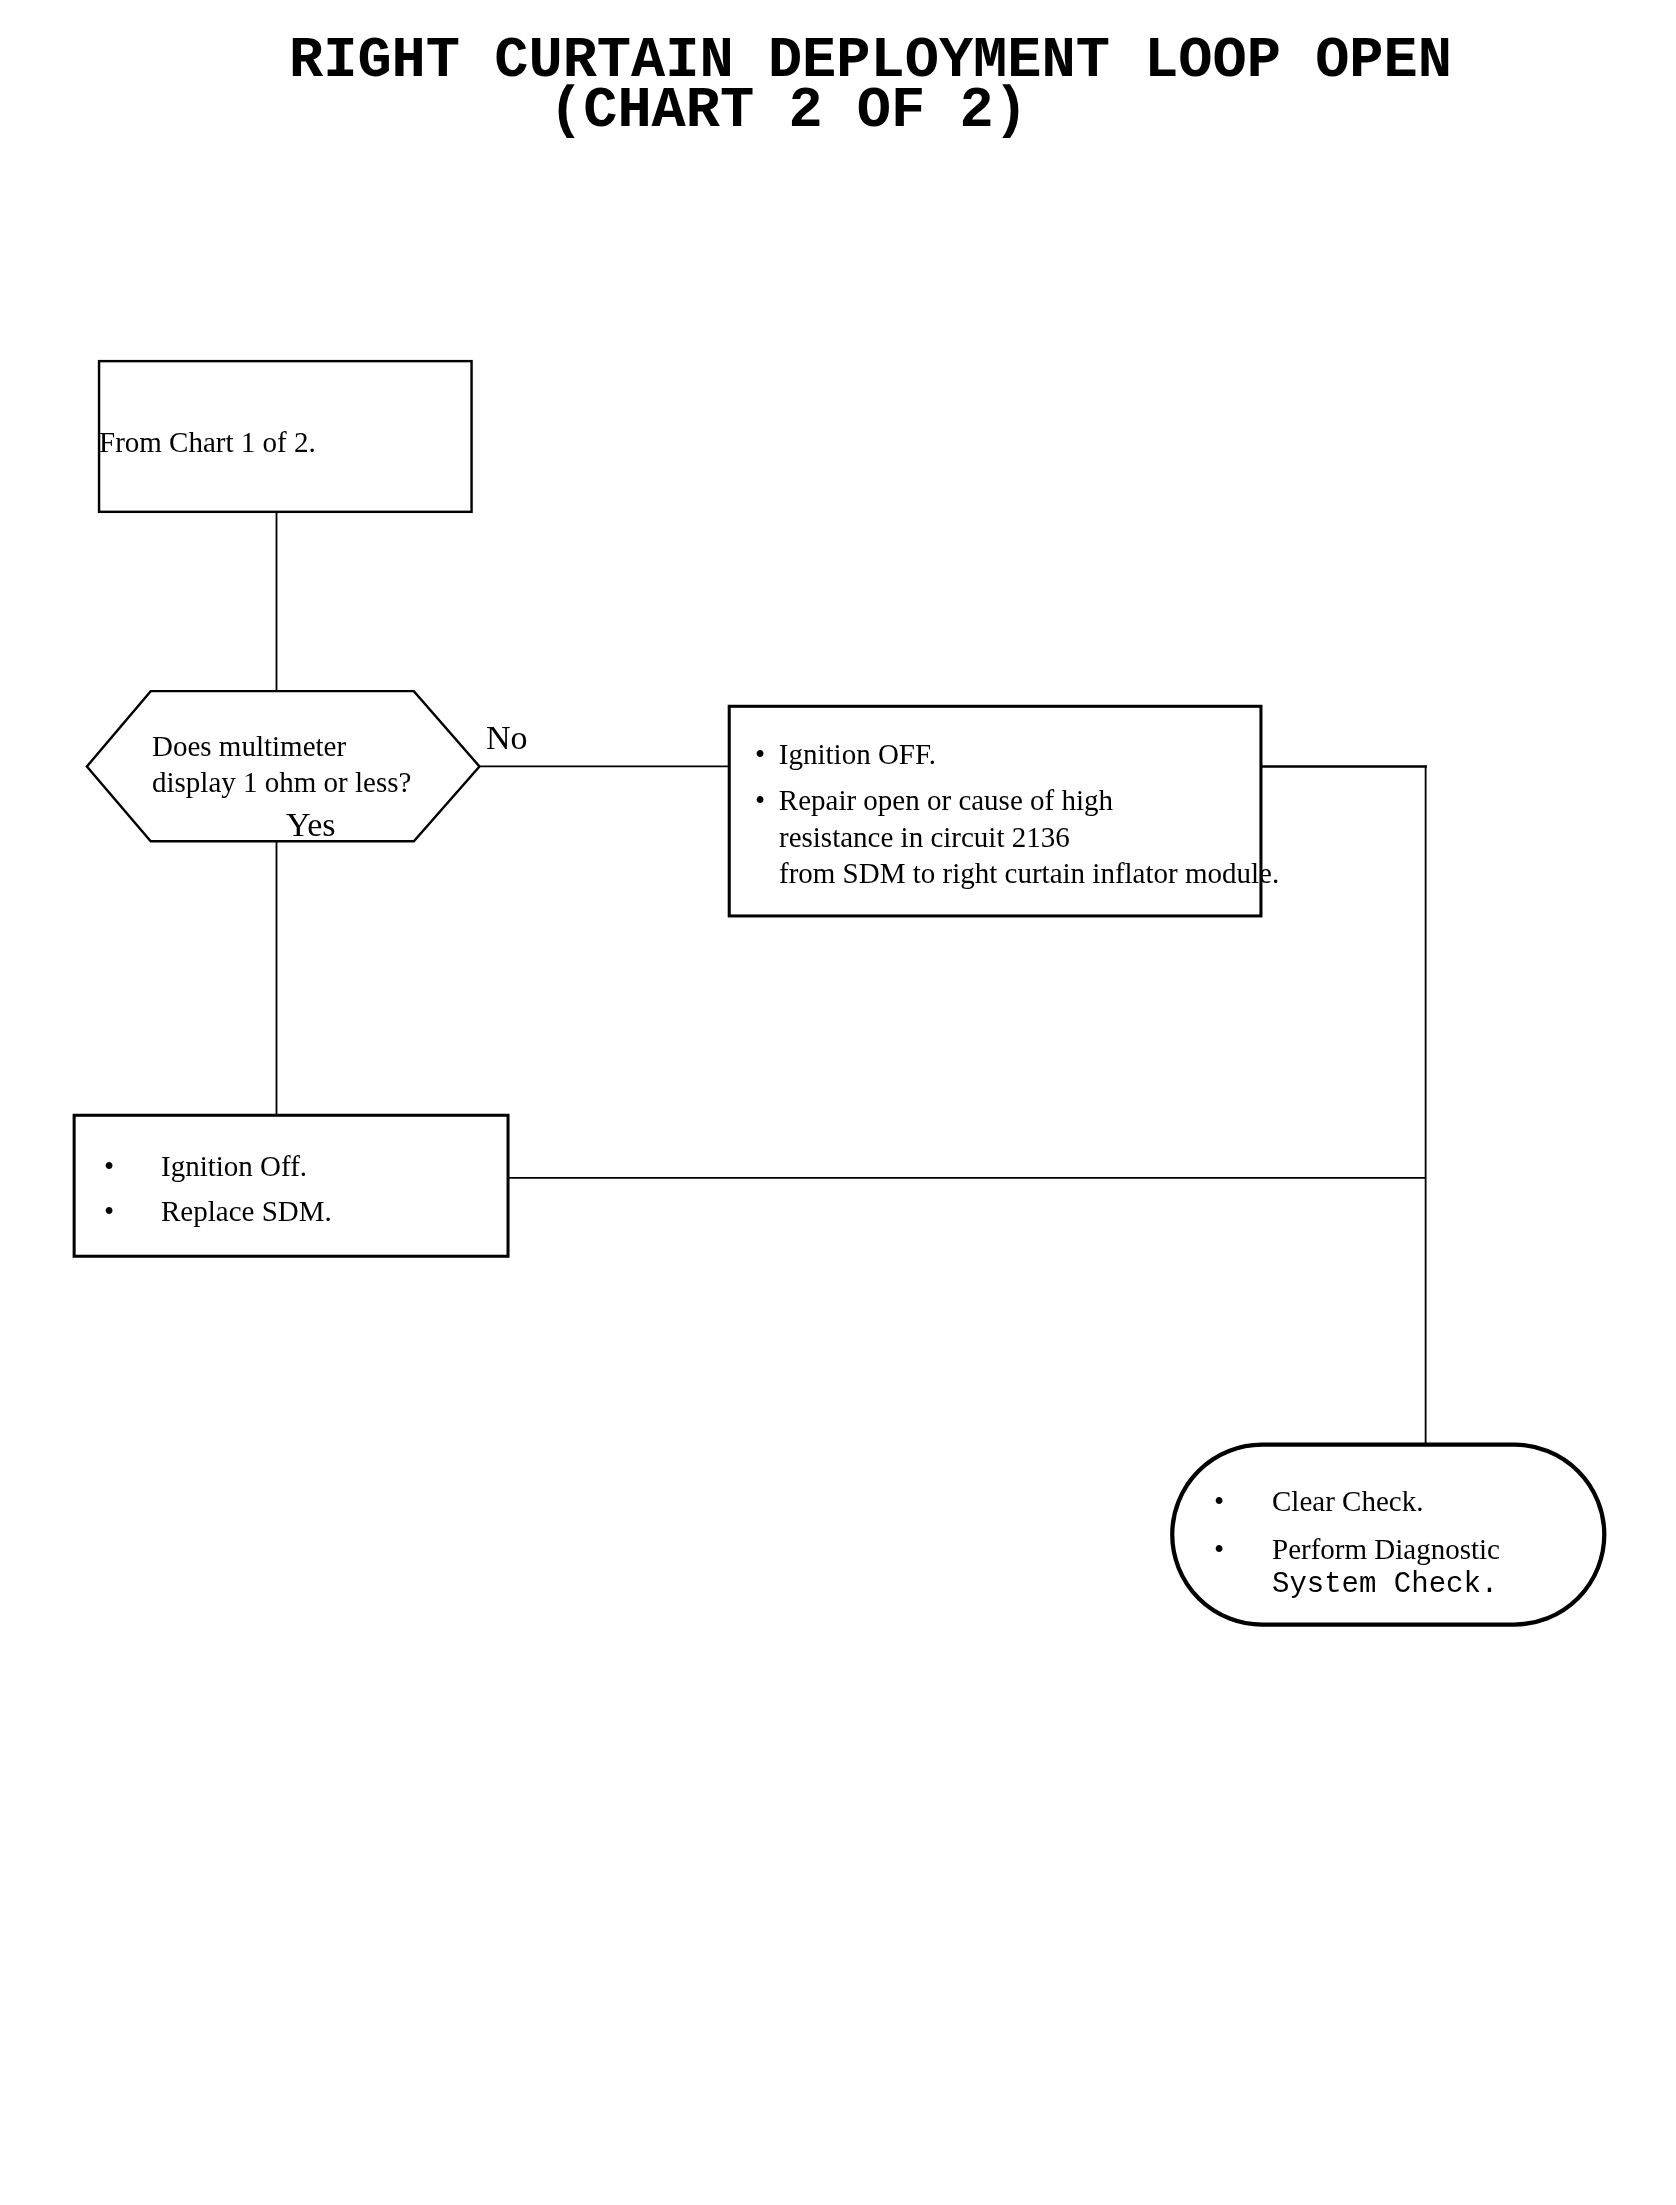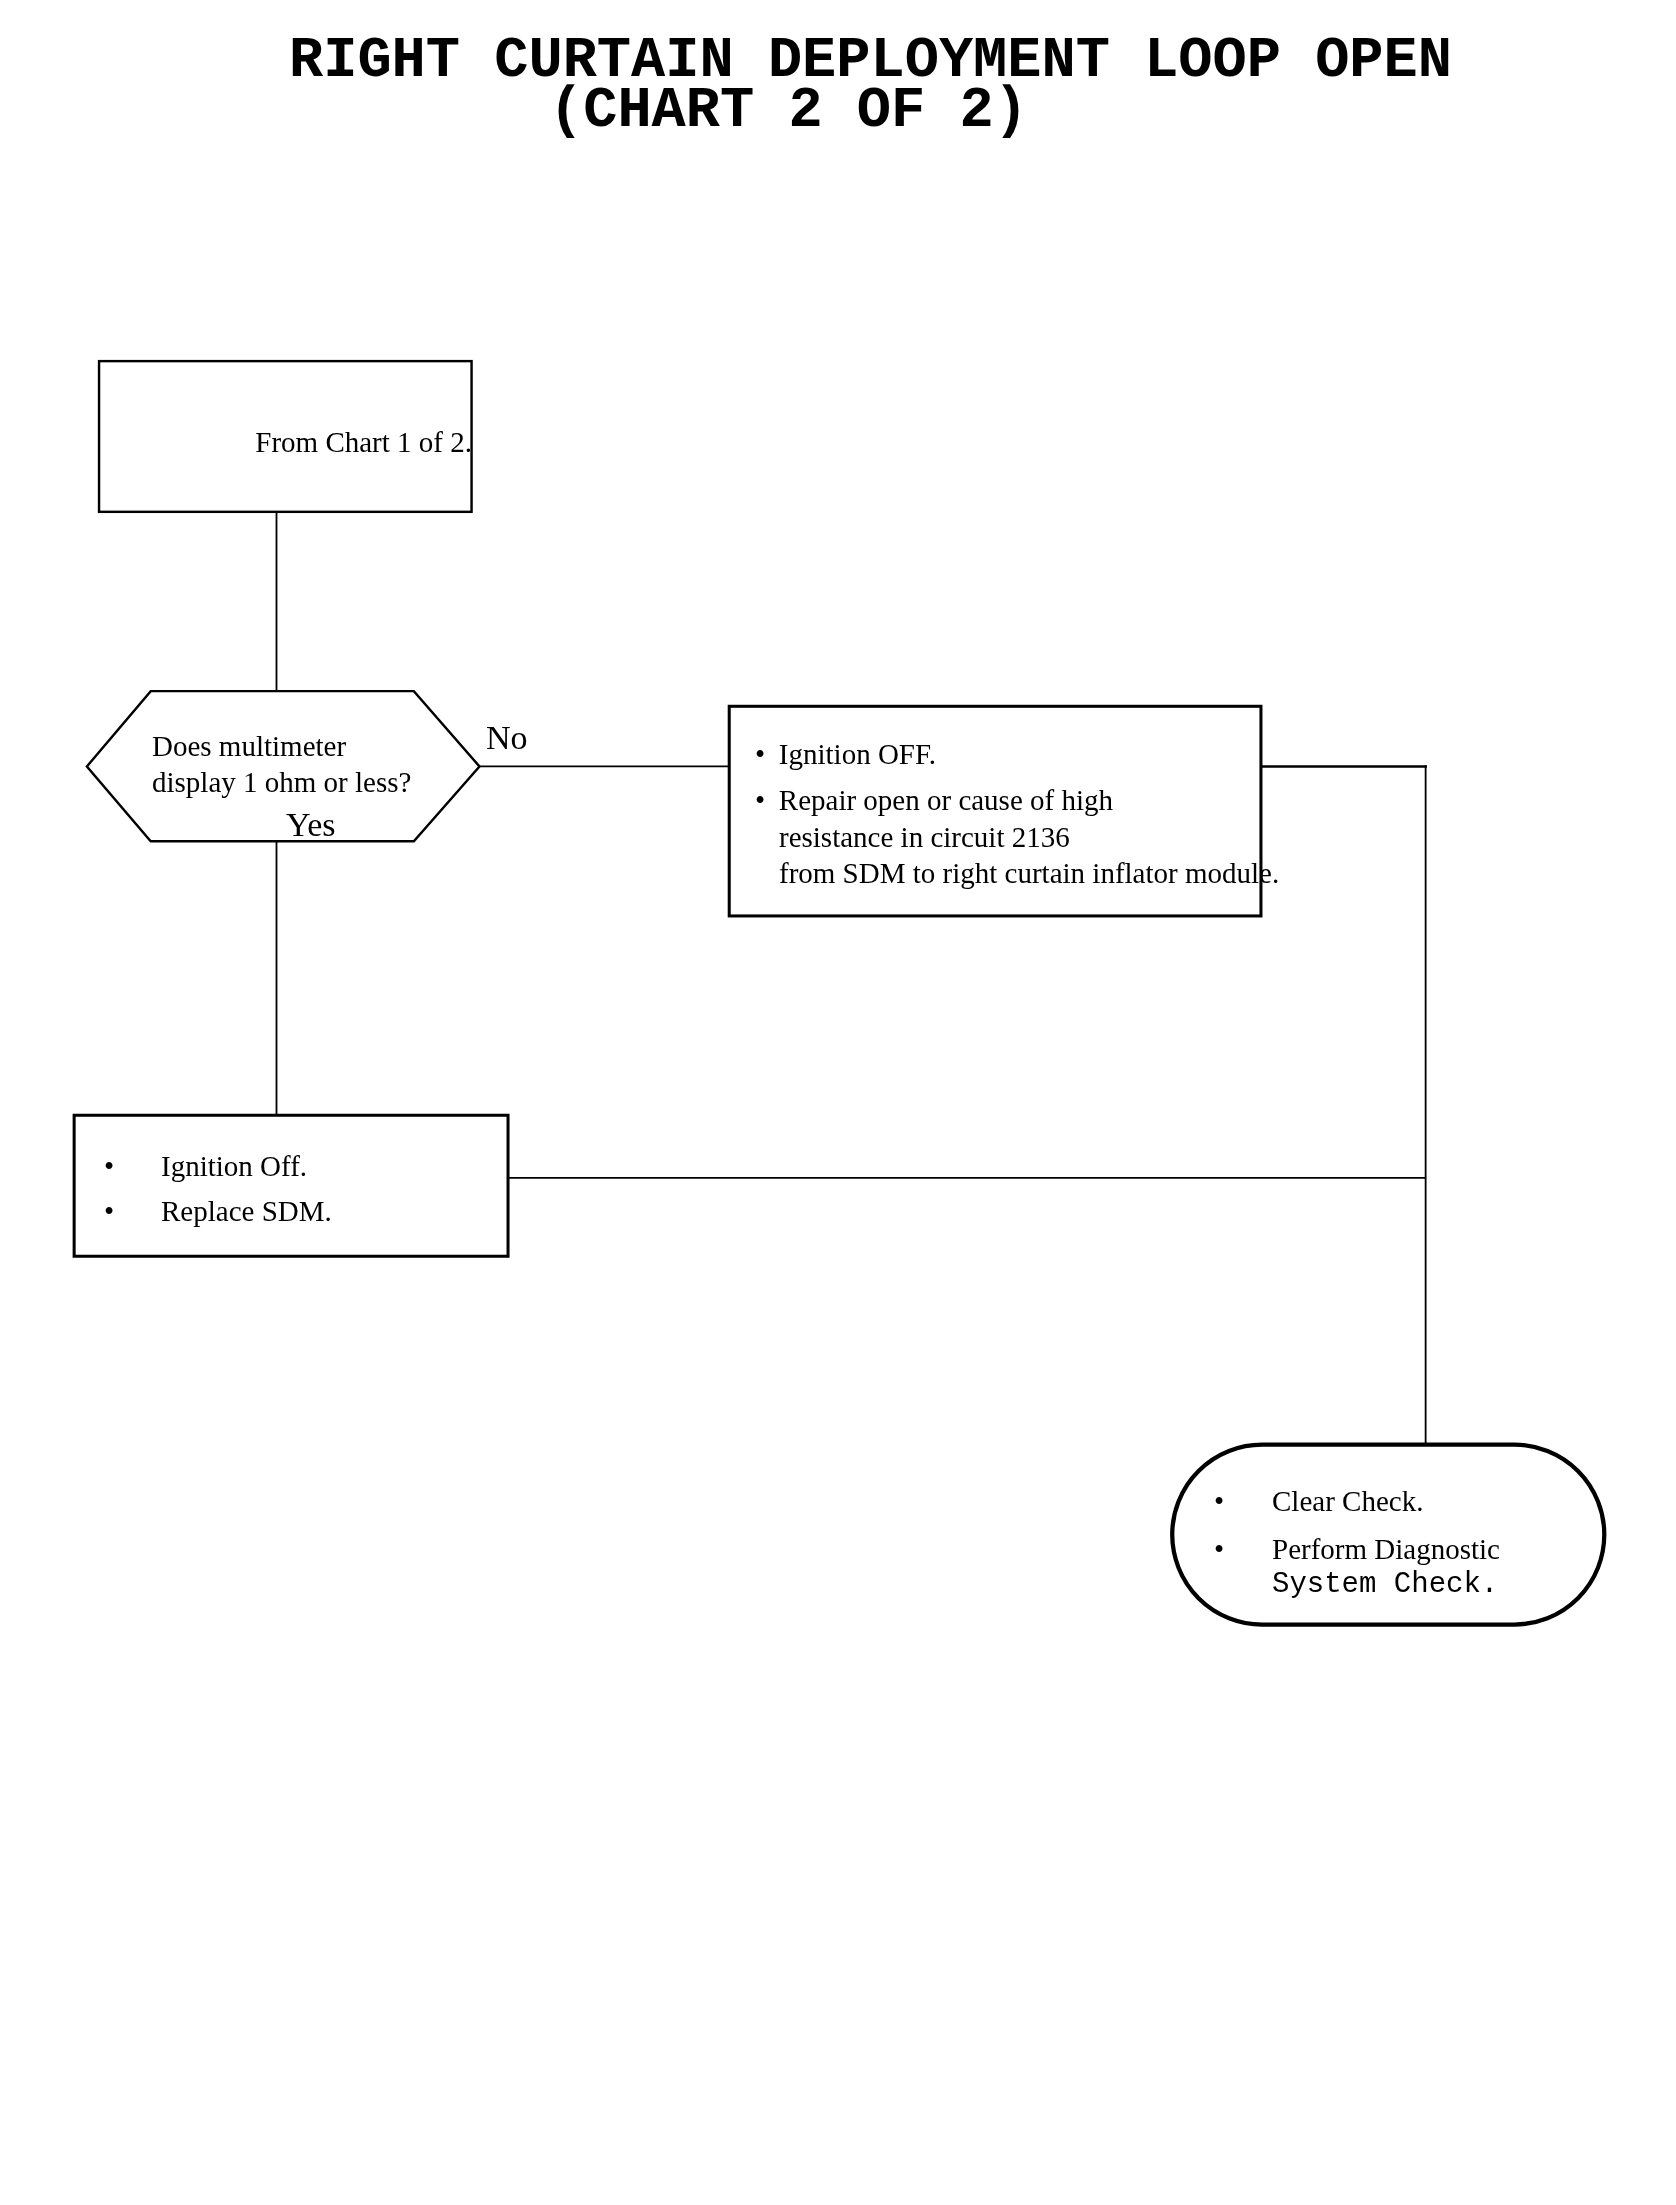--- a/index.html
+++ b/index.html
@@ -12,21 +12,21 @@
   .body-text{font-size:29px;line-height:36px;white-space:nowrap;}
   .hex-text{position:absolute;font-size:29px;line-height:36px;white-space:nowrap;}
   .edge-label{position:absolute;font-size:34px;line-height:29px;white-space:nowrap;}
   .row{position:absolute;display:flex;align-items:center;height:36px;
        font-size:29px;white-space:nowrap;}
   .bullet{display:inline-block;width:12px;text-align:center;font-size:29px;}
   .gap-sm{margin-left:12.8px;}
   .gap-lg{margin-left:46px;}
   .gap-xl{margin-left:47px;}
   .cont{position:absolute;font-size:29px;line-height:36px;white-space:nowrap;}
-  .center-box{display:flex;align-items:center;justify-content:flex-end;}
+  .center-box{display:flex;align-items:center;justify-content:flex-start;}
   svg{position:absolute;left:0;top:0;}
 </style>
 </head>
 <body>
 
 <svg width="1676" height="2205" viewBox="0 0 2758 3628">
 
   <line x1="455" y1="842" x2="455" y2="1137" stroke="#000" stroke-width="3"></line>
 
   <line x1="789" y1="1261" x2="1200" y2="1261" stroke="#000" stroke-width="3"></line>

